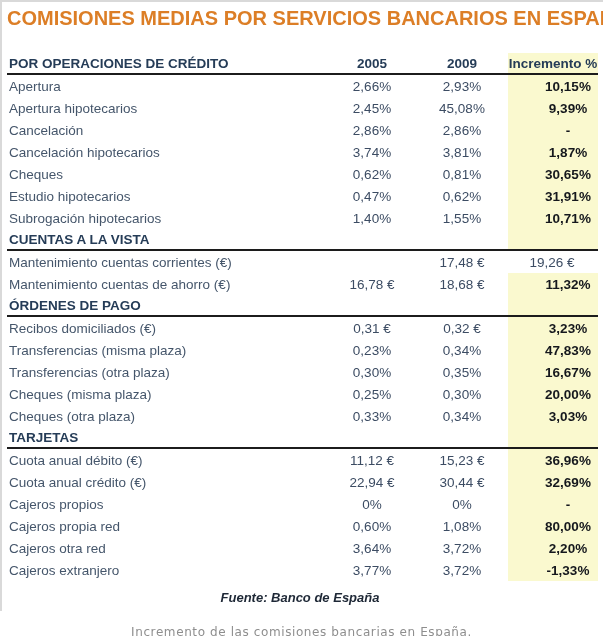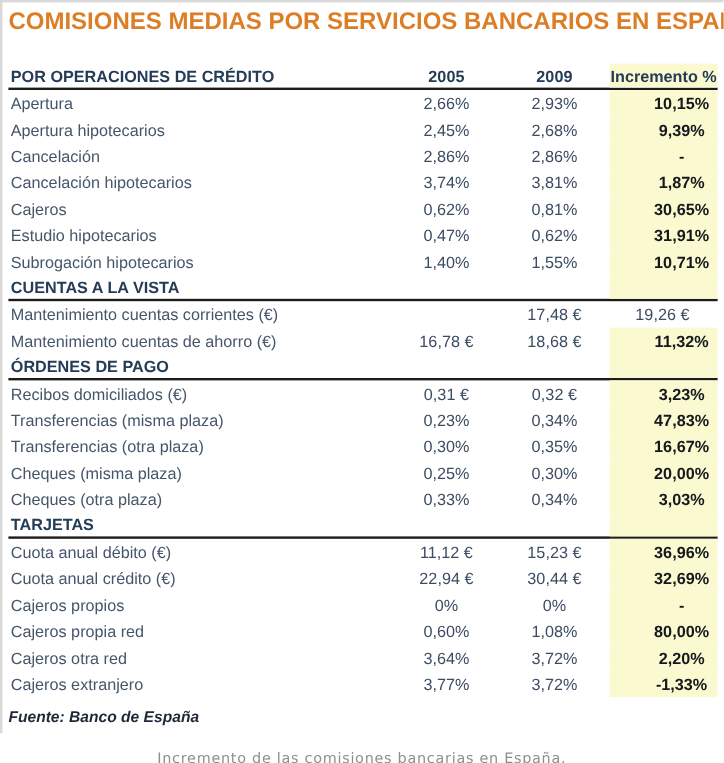--- a/index.html
+++ b/index.html
@@ -31,21 +31,21 @@
   .c2009{width:92px;justify-content:center;}
   .cinc{width:90px;justify-content:center;background:var(--c-yellow);}
   .val{font-size:13.5px;color:var(--c-value);}
   .inc{font-size:13.5px;font-weight:bold;color:var(--c-inc);padding-left:30px;}
   .header-row{border-bottom:2px solid var(--c-line);}
   .header-row .label{font-weight:bold;color:var(--c-header);font-size:13.5px;}
   .header-row .val{font-weight:bold;color:var(--c-header);}
   .header-row .inc-head{font-weight:bold;color:var(--c-header);font-size:13.5px;}
   .section-row{border-bottom:2px solid var(--c-line);}
   .section-row .label{font-weight:bold;color:var(--c-header);}
-  .source{margin-top:9px;text-align:left;padding-right:4px;font-size:13px;
+  .source{margin-top:9px;text-align:center;padding-right:4px;font-size:13px;
     font-weight:bold;font-style:italic;color:var(--c-source);}
   .caption{margin-top:14px;text-align:center;font-size:12px;color:var(--c-caption);
     letter-spacing:0.6px;font-family:"DejaVu Sans","Liberation Sans",sans-serif;}
 </style>
 </head>
 <body>
 
 <div class="frame">
   <div class="title">COMISIONES MEDIAS POR SERVICIOS BANCARIOS EN ESPAÑA</div>
   <div class="spacer"></div>
@@ -60,37 +60,37 @@
     <div id="table-body">
         <div class="row">
           <div class="cell label">Apertura</div>
           <div class="cell c2005 val">2,66%</div>
           <div class="cell c2009 val">2,93%</div>
           <div class="cell cinc inc">10,15%</div>
         </div>
         <div class="row">
           <div class="cell label">Apertura hipotecarios</div>
           <div class="cell c2005 val">2,45%</div>
-          <div class="cell c2009 val">2,68%</div>
+          <div class="cell c2009 val">45,08%</div>
           <div class="cell cinc inc">9,39%</div>
         </div>
         <div class="row">
           <div class="cell label">Cancelación</div>
           <div class="cell c2005 val">2,86%</div>
           <div class="cell c2009 val">2,86%</div>
           <div class="cell cinc inc">-</div>
         </div>
         <div class="row">
           <div class="cell label">Cancelación hipotecarios</div>
           <div class="cell c2005 val">3,74%</div>
           <div class="cell c2009 val">3,81%</div>
           <div class="cell cinc inc">1,87%</div>
         </div>
         <div class="row">
-          <div class="cell label">Cajeros</div>
+          <div class="cell label">Cheques</div>
           <div class="cell c2005 val">0,62%</div>
           <div class="cell c2009 val">0,81%</div>
           <div class="cell cinc inc">30,65%</div>
         </div>
         <div class="row">
           <div class="cell label">Estudio hipotecarios</div>
           <div class="cell c2005 val">0,47%</div>
           <div class="cell c2009 val">0,62%</div>
           <div class="cell cinc inc">31,91%</div>
         </div>

